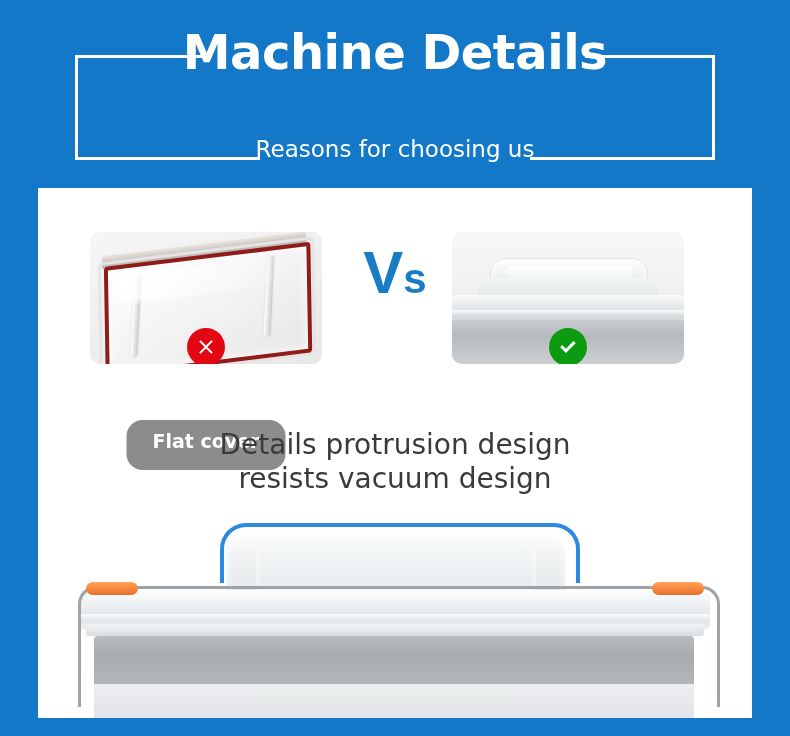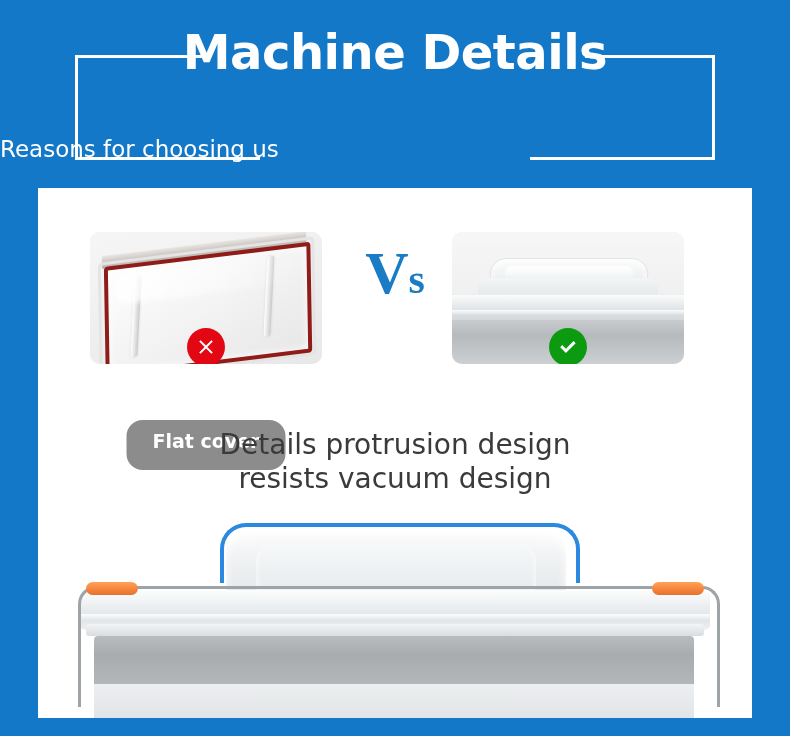--- a/index.html
+++ b/index.html
@@ -25,21 +25,21 @@
 
   .title{
     position:absolute;left:0;top:28px;width:790px;
     text-align:center;color:#ffffff;
     font-size:48px;font-weight:bold;line-height:1;
     letter-spacing:-0.5px;
     font-family:"DejaVu Sans",sans-serif;
   }
   .subtitle{
     position:absolute;left:0;top:138px;width:790px;
-    color:#ffffff;
+    text-align:center;color:#ffffff;
     font-size:23px;font-weight:400;line-height:1;
     font-family:"DejaVu Sans",sans-serif;
   }
 
   
   .panel{
     position:absolute;left:38px;top:188px;width:714px;height:530px;
     background:#ffffff;overflow:hidden;
   }
 
@@ -139,21 +139,21 @@
     position:absolute;top:188px;left:50%;transform:translateX(-50%);
     height:38px;line-height:30px;padding:6px 26px;border-radius:16px;
     color:#ffffff;font-size:19px;font-weight:600;white-space:nowrap;
     font-family:"DejaVu Sans",sans-serif;
   }
   .pill.gray{background:#8c8c8c;}
   .pill.blue{background:#1a7cc4;}
 
   .vs{
     position:absolute;left:0;top:55px;width:714px;text-align:center;
-    color:#1a7cc4;font-family:Liberation Serif, serif;
+    color:#1a7cc4;font-family:Liberation Sans, sans-serif;
     font-weight:bold;line-height:1;
   }
   .vs .big{font-size:60px;}
   .vs .small{font-size:42px;}
 
   
   .headline{
     position:absolute;left:0;top:240px;width:714px;text-align:center;
     color:#3a3a3a;font-size:28px;line-height:34px;font-weight:400;
     font-family:"DejaVu Sans",sans-serif;

